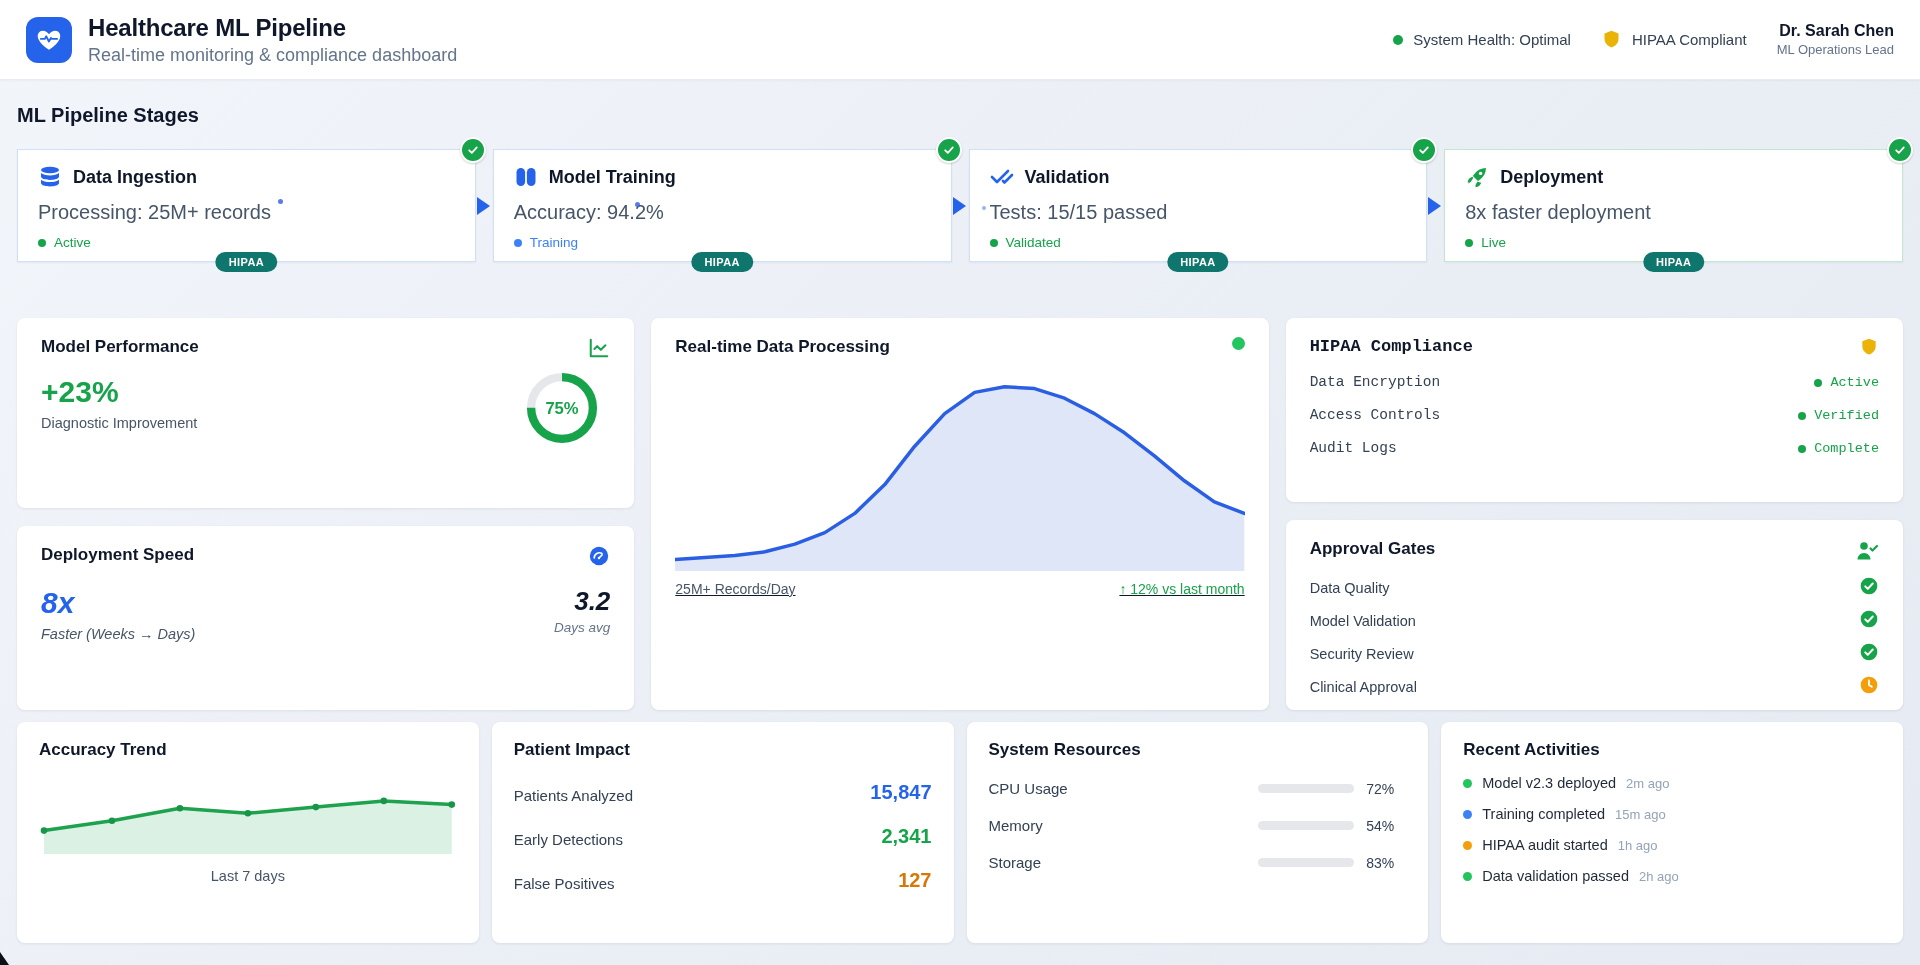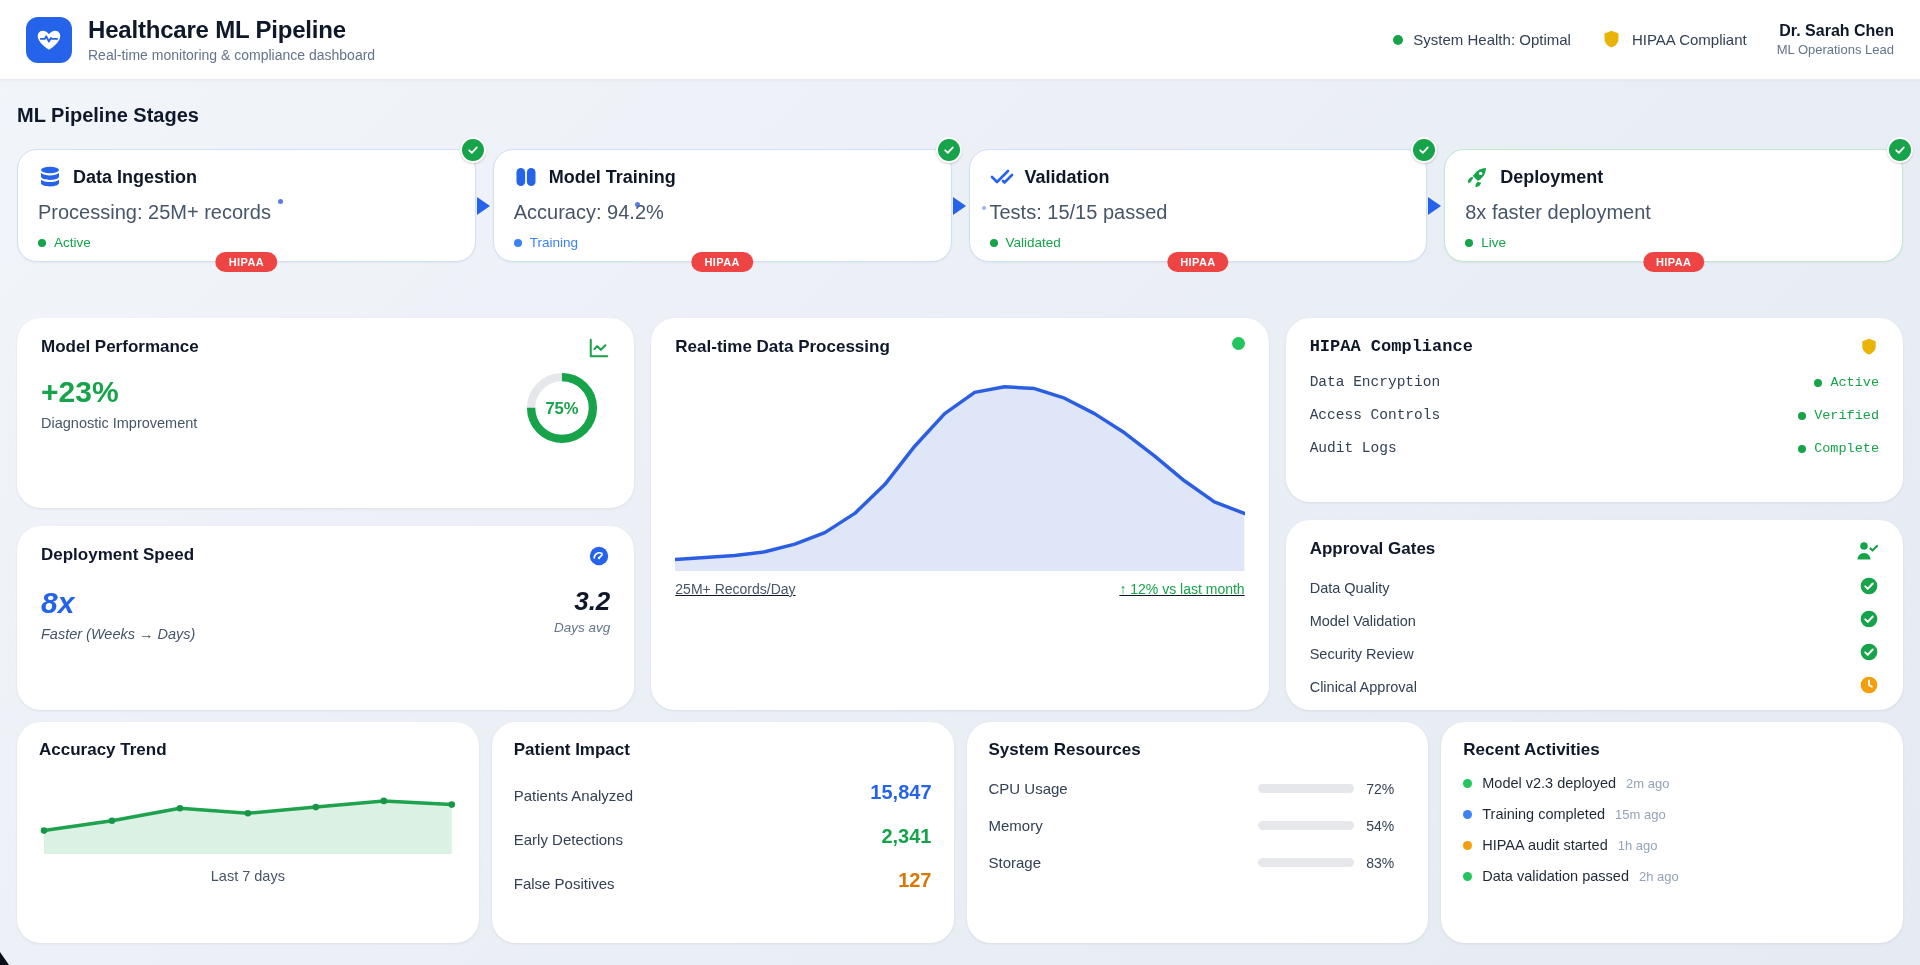--- a/index.html
+++ b/index.html
@@ -9,61 +9,61 @@
     font-family:"Liberation Sans","DejaVu Sans",sans-serif;
     color:#0f172a;
     background:linear-gradient(135deg,#f2f5fa 0%,#eaeef5 55%,#e6eaf2 100%);
   }
   
   .topbar{height:80px;background:#fff;display:flex;align-items:center;justify-content:space-between;
           padding:0 26px;border-bottom:1px solid #e7ebf1;box-shadow:0 1px 2px rgba(15,23,42,.04);}
   .brand{display:flex;align-items:center;gap:16px;}
   .logo{width:46px;height:46px;border-radius:12px;background:#2563eb;display:flex;align-items:center;justify-content:center;}
   .brand h1{margin:0;font-size:24px;font-weight:700;letter-spacing:-.2px;}
-  .brand p{margin:3px 0 0;font-size:14px;color:#64748b;}
+  .brand p{margin:3px 0 0;font-size:18px;color:#64748b;}
   .topbar-right{display:flex;align-items:center;gap:30px;}
   .chip{display:flex;align-items:center;gap:10px;font-size:15px;color:#334155;}
   .dot{width:10px;height:10px;border-radius:50%;background:#16a34a;display:inline-block;flex:none;}
   .user-block{text-align:right;}
   .user-name{font-weight:700;font-size:16px;}
   .user-role{font-size:13px;color:#64748b;margin-top:2px;}
 
   main{padding:14px 17px 0;}
   .section-title{font-size:20px;font-weight:700;margin:10px 0 22px;}
 
   
   .stage-grid{display:grid;grid-template-columns:repeat(4,1fr);gap:17px;position:relative;}
-  .stage-card{position:relative;background:#fff;border:1.5px solid #cfe0f7;border-radius:20px;
+  .stage-card{position:relative;background:#fff;border:1.5px solid #cfe0f7;border-radius:0;
               padding:15px 20px 14px;height:113px;box-shadow:0 1px 2px rgba(15,23,42,.05);}
   .stage-card.green{border-color:#bfe8cd;}
   .badge-check{position:absolute;top:-13px;right:-11px;width:26px;height:26px;border-radius:50%;
                background:#16a34a;border:2.5px solid #fff;display:flex;align-items:center;justify-content:center;
                box-shadow:0 1px 2px rgba(0,0,0,.18);z-index:4;}
   .stage-head{display:flex;align-items:center;gap:11px;margin-bottom:12px;}
   .stage-head h3{margin:0;font-size:18px;font-weight:700;}
   .stage-icon{width:24px;height:24px;display:flex;flex:none;}
   .stage-detail{margin:0 0 11px;font-size:20px;color:#475569;}
   .stage-status{display:flex;align-items:center;gap:8px;font-size:13.5px;font-weight:500;}
   .stage-status .dot{width:8px;height:8px;}
   .st-green{color:#16a34a;} .st-green .dot{background:#16a34a;}
   .st-blue{color:#3b82f6;} .st-blue .dot{background:#3b82f6;}
-  .hipaa-pill{position:absolute;left:50%;bottom:-11px;transform:translateX(-50%);background:#ef4444;color:#fff;
+  .hipaa-pill{position:absolute;left:50%;bottom:-11px;transform:translateX(-50%);background:#0f766e;color:#fff;
               font-size:11px;font-weight:700;letter-spacing:.4px;padding:4px 13px;border-radius:999px;z-index:4;}
   .flow-arrow{position:absolute;right:-15px;top:50%;transform:translateY(-50%);width:0;height:0;
               border-top:9px solid transparent;border-bottom:9px solid transparent;border-left:13px solid #2563eb;z-index:3;}
   .particle{position:absolute;width:5px;height:5px;border-radius:50%;background:#3b63e8;opacity:.85;}
   .stage-card:nth-child(1) .particle{left:57%;top:44%;}
   .stage-card:nth-child(2) .particle{left:31%;top:47%;}
   .stage-card:nth-child(3) .particle{left:12px;top:50%;width:4px;height:4px;opacity:.5;}
   .stage-card:nth-child(4) .particle{display:none;}
 
   
   .mid-grid{display:grid;grid-template-columns:repeat(3,1fr);gap:17px;margin-top:56px;}
   .col{display:flex;flex-direction:column;gap:18px;}
-  .card{background:#fff;border-radius:24px;box-shadow:0 1px 3px rgba(15,23,42,.08);padding:19px 24px;}
+  .card{background:#fff;border-radius:8px;box-shadow:0 1px 3px rgba(15,23,42,.08);padding:19px 24px;}
   .card-head{display:flex;align-items:flex-start;justify-content:space-between;}
   .card-head h3{margin:0;font-size:17px;font-weight:700;}
   .big{font-size:30px;font-weight:800;line-height:1;}
   .sub{font-size:14.5px;color:#475569;margin-top:8px;}
   .green-text{color:#16a34a;} .blue-text{color:#2563eb;}
 
   .perf{height:190px;position:relative;}
   .perf .big{margin-top:18px;}
   .ring{position:absolute;right:34px;top:52px;width:76px;height:76px;}
   .ring text{font-size:14px;font-weight:700;fill:#16a34a;}

